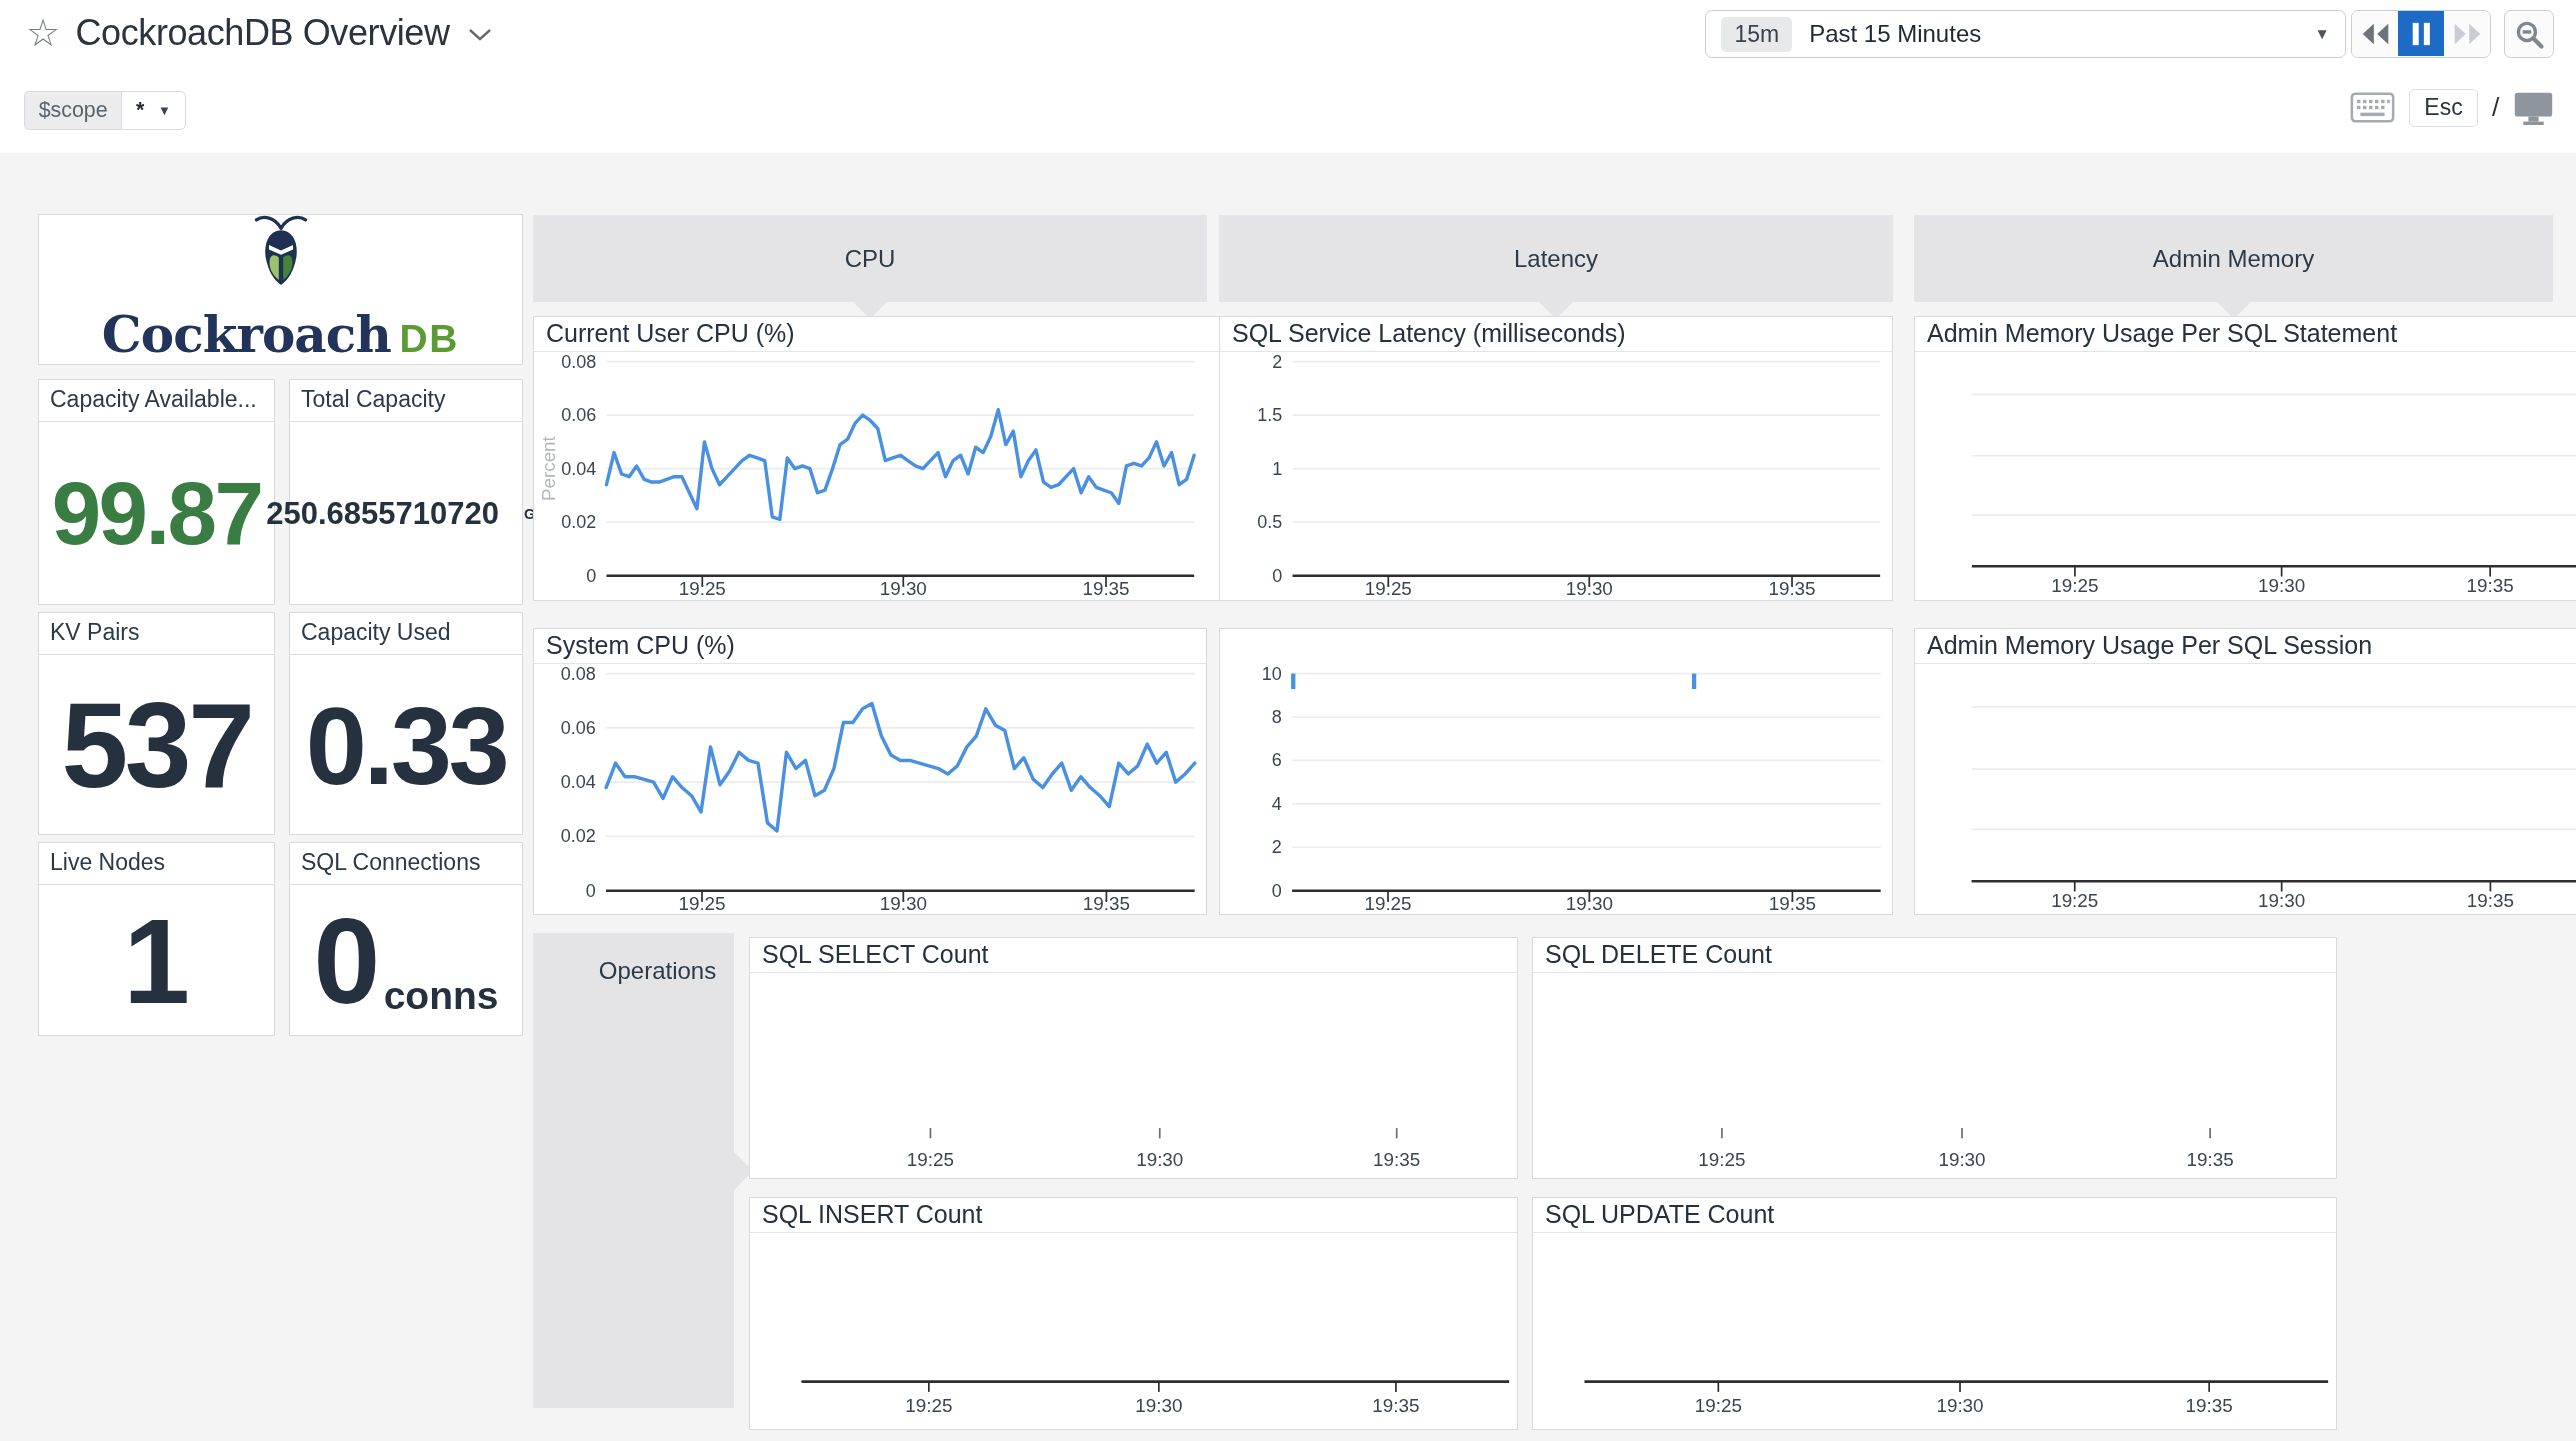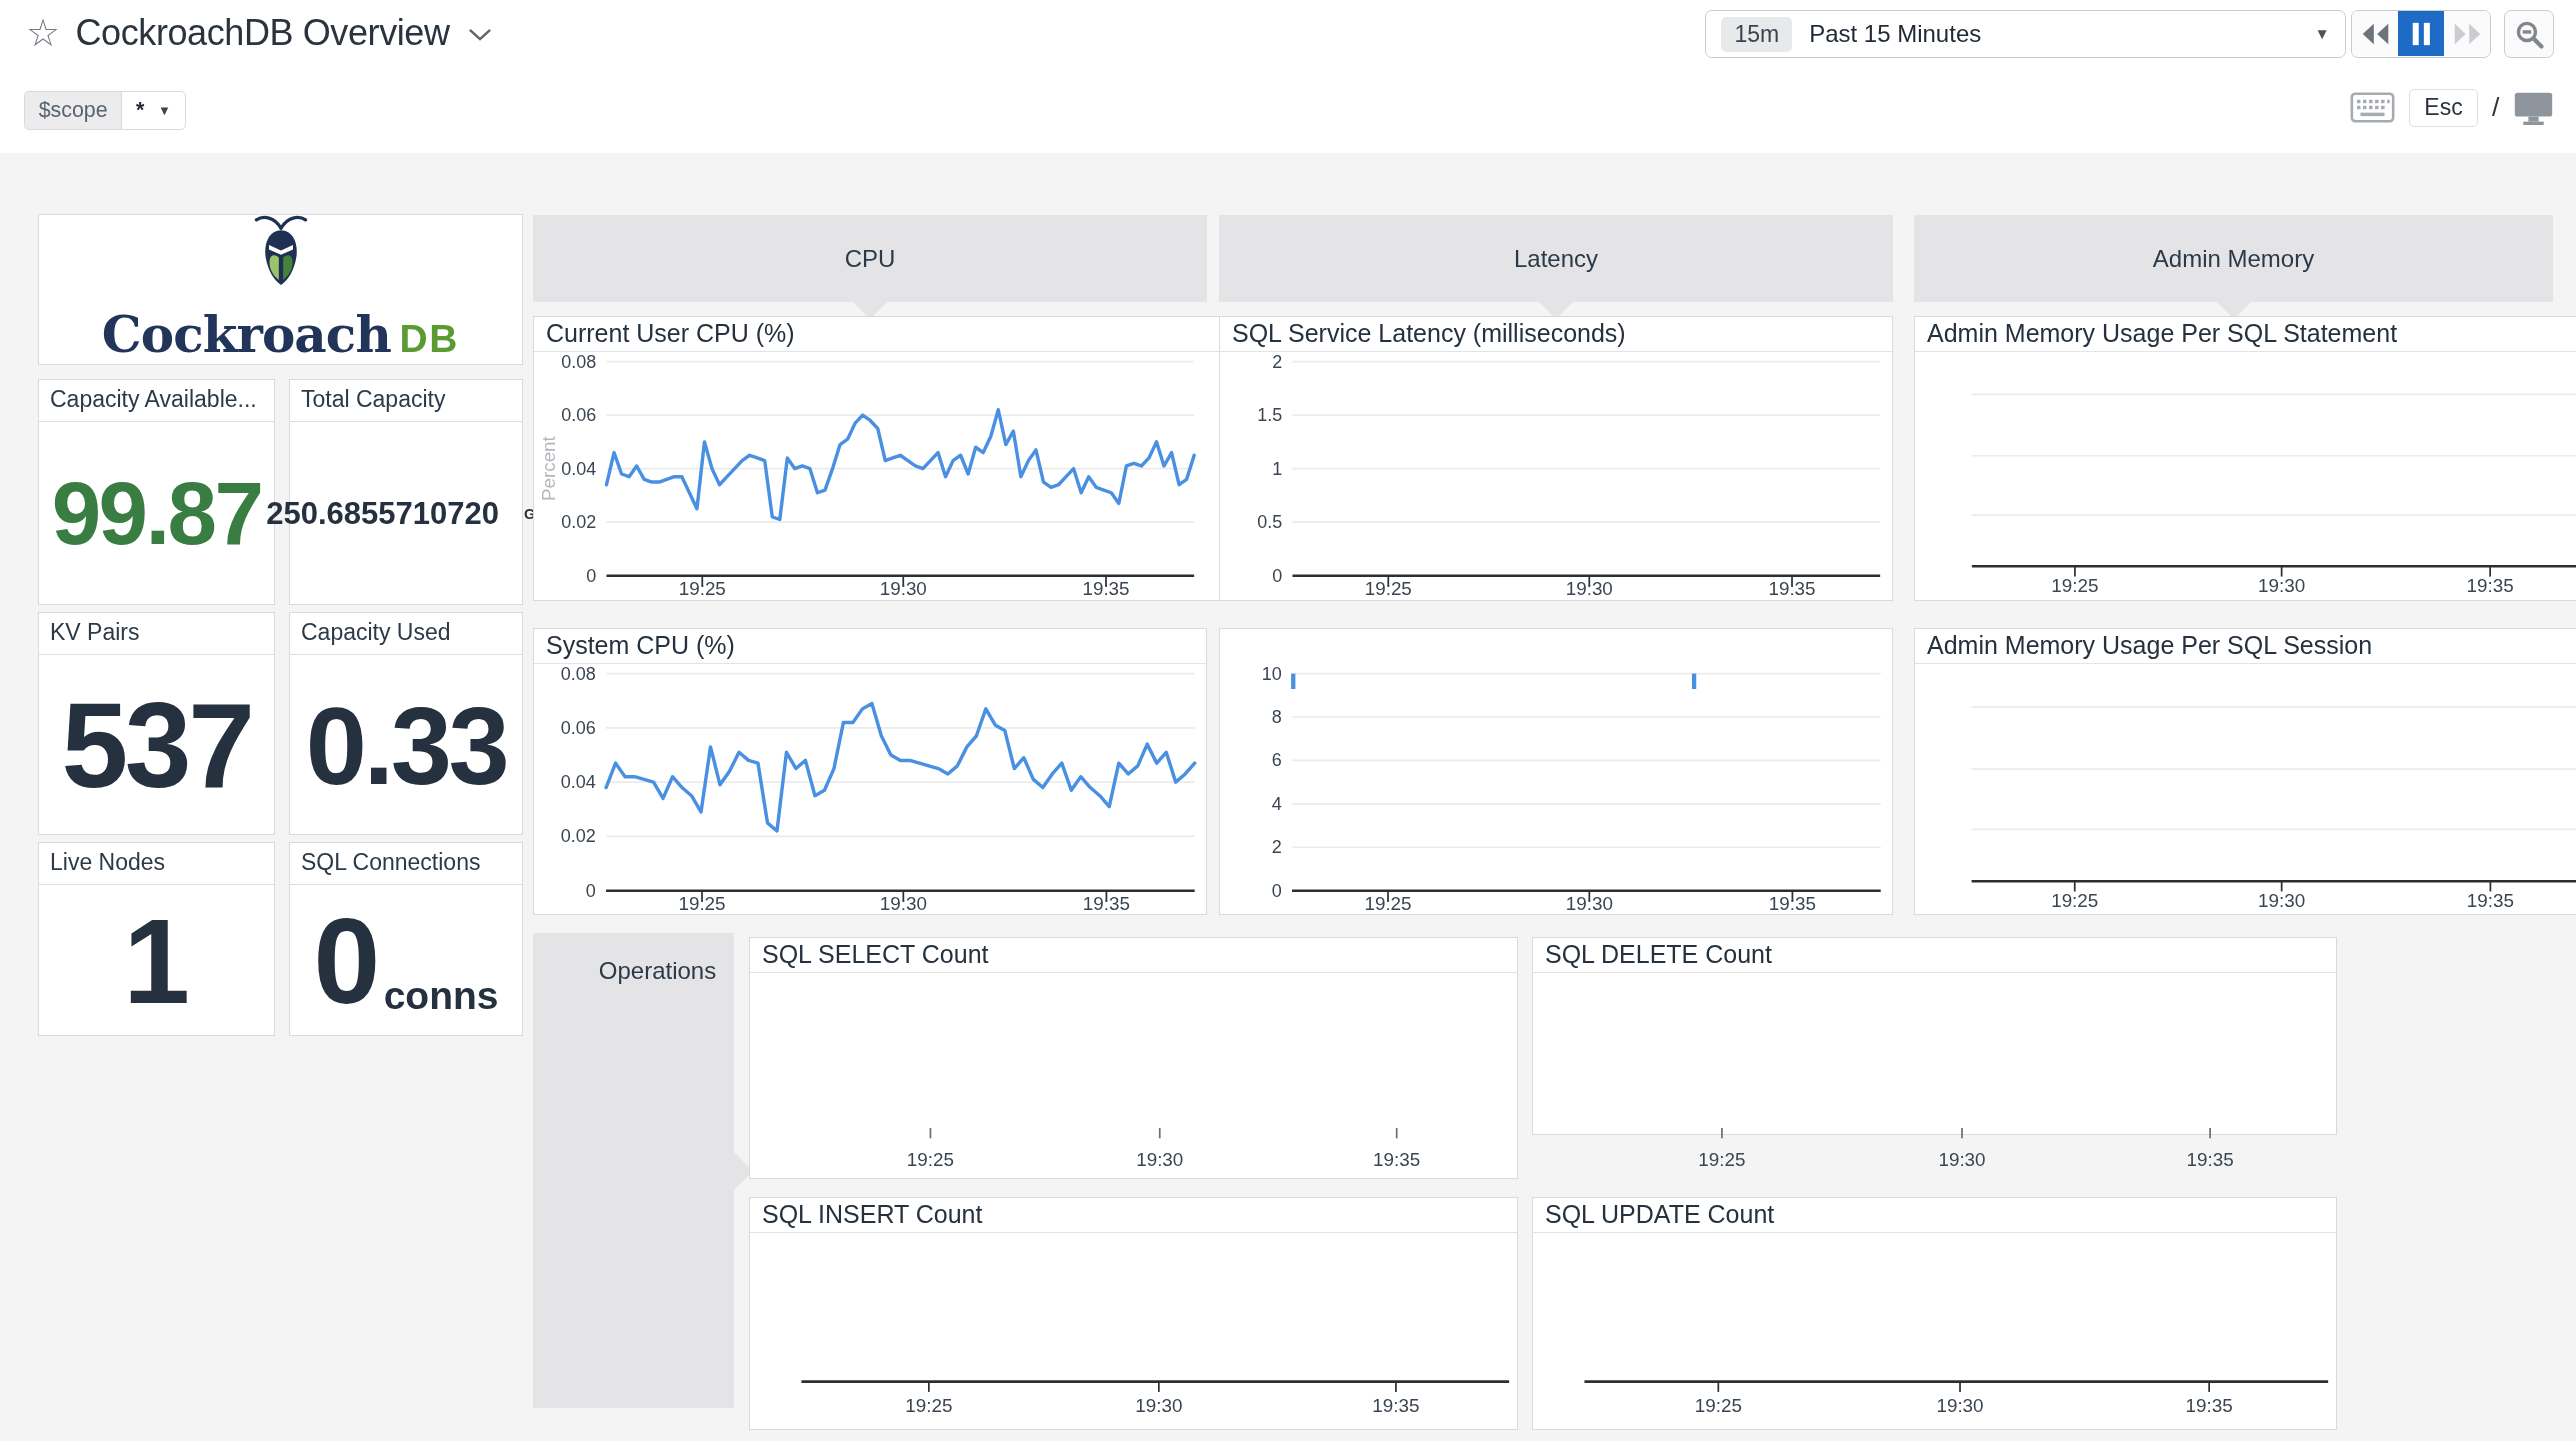--- a/index.html
+++ b/index.html
@@ -345,21 +345,21 @@
     <div class="chart-title">SQL SELECT Count</div>
     <div class="chart-plot"><svg width="766" height="202" viewBox="0 0 893 236">
           <line x1="209.855" y1="180" x2="209.855" y2="192" stroke="#6a6f75" stroke-width="2"></line>
           <line x1="477.75500000000005" y1="180" x2="477.75500000000005" y2="192" stroke="#6a6f75" stroke-width="2"></line>
           <line x1="754.5849999999999" y1="180" x2="754.5849999999999" y2="192" stroke="#6a6f75" stroke-width="2"></line>
           <text x="209.855" y="224" text-anchor="middle" font-size="22" fill="#3a4551">19:25</text>
           <text x="477.75500000000005" y="224" text-anchor="middle" font-size="22" fill="#3a4551">19:30</text>
           <text x="754.5849999999999" y="224" text-anchor="middle" font-size="22" fill="#3a4551">19:35</text>
         </svg></div>
   </div>
-  <div class="panel" style="left:1532px;top:784px;width:805px;height:198px;">
+  <div class="panel" style="left:1532px;top:784px;width:805px;height:242px;">
     <div class="chart-title">SQL DELETE Count</div>
     <div class="chart-plot"><svg width="802" height="202" viewBox="0 0 935 236">
           <line x1="219.725" y1="180" x2="219.725" y2="192" stroke="#6a6f75" stroke-width="2"></line>
           <line x1="500.225" y1="180" x2="500.225" y2="192" stroke="#6a6f75" stroke-width="2"></line>
           <line x1="790.0749999999999" y1="180" x2="790.0749999999999" y2="192" stroke="#6a6f75" stroke-width="2"></line>
           <text x="219.725" y="224" text-anchor="middle" font-size="22" fill="#3a4551">19:25</text>
           <text x="500.225" y="224" text-anchor="middle" font-size="22" fill="#3a4551">19:30</text>
           <text x="790.0749999999999" y="224" text-anchor="middle" font-size="22" fill="#3a4551">19:35</text>
         </svg></div>
   </div>

